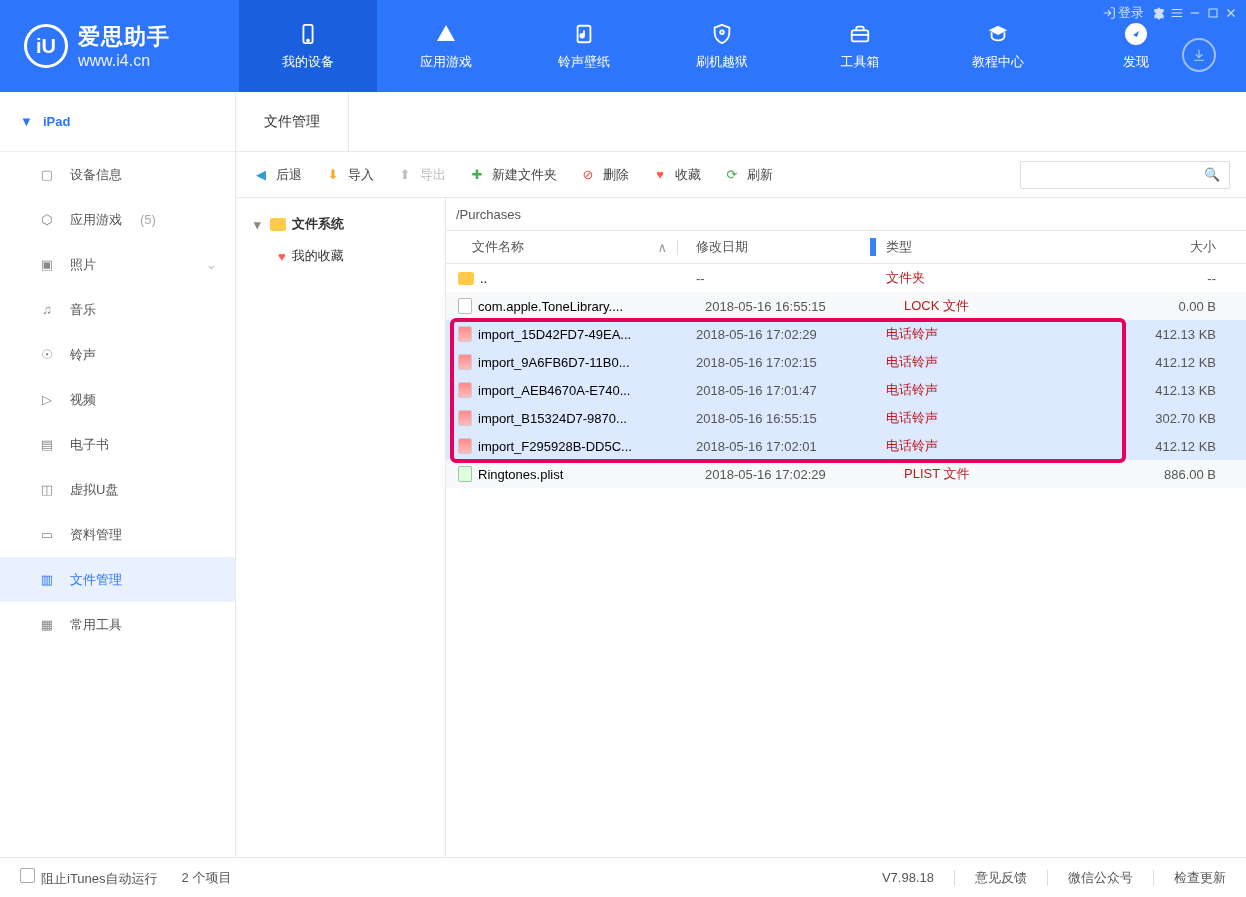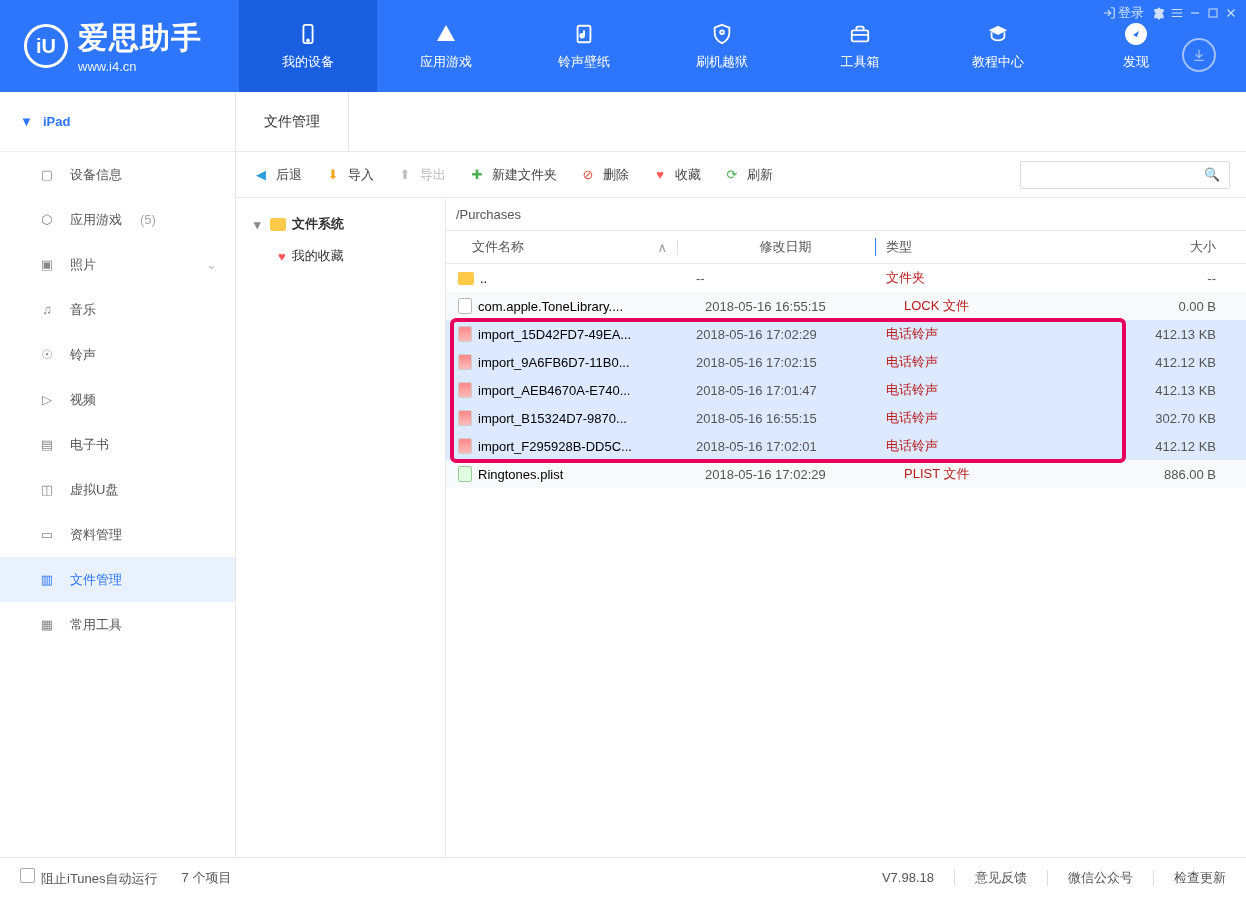--- a/index.html
+++ b/index.html
@@ -6,22 +6,22 @@
 body { width: 1246px; height: 897px; background: #fff; overflow: hidden; display: flex; flex-direction: column; }
 
 
 .header { height: 92px; background: #2d75fb; display: flex; position: relative; }
 .win-controls { position: absolute; top: 4px; right: 6px; display: flex; align-items: flex-end; }
 .win-controls .wc { width: 18px; height: 18px; display: flex; align-items: center; justify-content: center; color: #cfe0ff; cursor: pointer; }
 .win-controls .login { color: #cfe0ff; margin-right: 6px; display: flex; align-items: center; gap: 2px; }
 .logo-area { width: 239px; display: flex; align-items: center; padding-left: 24px; gap: 10px; }
 .logo-mark { width: 44px; height: 44px; border-radius: 50%; border: 3px solid #fff; display: flex; align-items: center; justify-content: center; color: #fff; font-weight: bold; font-size: 20px; }
 .logo-text { color: #fff; }
-.logo-text .cn { font-size: 30px; font-weight: bold; letter-spacing: 1px; }
-.logo-text .url { font-size: 13px; opacity: 0.9; }
+.logo-text .cn { font-size: 22px; font-weight: bold; letter-spacing: 1px; }
+.logo-text .url { font-size: 16px; opacity: 0.9; }
 .nav-tabs { flex: 1; display: flex; align-items: stretch; }
 .nav-tab { width: 138px; display: flex; flex-direction: column; align-items: center; justify-content: center; color: #fff; gap: 6px; cursor: pointer; }
 .nav-tab.active { background: #1a5fe0; }
 .nav-tab .nicon { width: 26px; height: 26px; display: flex; align-items: center; justify-content: center; }
 .nav-tab .nlabel { font-size: 13px; }
 .download-circle { position: absolute; right: 30px; bottom: 20px; width: 34px; height: 34px; border: 2px solid #9ec0ff; border-radius: 50%; display: flex; align-items: center; justify-content: center; color: #9ec0ff; cursor: pointer; }
 
 
 .body { flex: 1; display: flex; min-height: 0; }
 
@@ -55,21 +55,21 @@
 .tree-item .folder { width: 16px; height: 13px; background: #ffca4a; border-radius: 2px; display: inline-block; }
 .tree-item .heart { color: #ff5a5a; }
 .tree-item .tcaret { color: #888; width: 10px; }
 .tree-item.bold { font-weight: bold; }
 
 .file-list { flex: 1; display: flex; flex-direction: column; min-width: 0; }
 .path-bar { height: 32px; display: flex; align-items: center; padding-left: 10px; color: #555; }
 .columns { height: 34px; border-top: 1px solid #e8e8e8; border-bottom: 1px solid #e8e8e8; display: flex; align-items: center; color: #555; }
 .col-name { flex: 0 0 240px; padding-left: 26px; display: flex; align-items:center; }
 .col-name .sort { margin-left: auto; margin-right: 8px; color: #999; border-right: 1px solid #e0e0e0; padding-right: 10px; }
-.col-date { flex: 0 0 190px; border-right: 1px solid #3b82f6; padding-left: 10px; text-align: center; }
+.col-date { flex: 0 0 190px; border-right: 6px solid #3b82f6; padding-left: 10px; }
 .col-type { flex: 0 0 200px; padding-left: 10px; }
 .col-size { flex: 1; text-align: right; padding-right: 30px; }
 
 .rows { flex: 1; overflow: auto; position: relative; }
 .row { height: 28px; display: flex; align-items: center; }
 .row.alt { background: #f7f9fb; gap: 9px; }
 .row.selected { background: #dce9ff; }
 .row .c-name { flex: 0 0 240px; padding-left: 12px; display: flex; align-items: center; gap: 6px; white-space: nowrap; overflow: hidden; text-overflow: ellipsis; }
 .row .c-date { flex: 0 0 190px; padding-left: 10px; color: #555; }
 .row .c-type { flex: 0 0 200px; padding-left: 10px; color: #b91c1c; }
@@ -402,21 +402,21 @@
               <div class="c-size">886.00 B</div>
             </div>
           </div>
       </div>
     </div>
   </div>
 </div>
 
 <div class="footer">
   <span><span class="chk"></span><span>阻止iTunes自动运行</span></span>
-  <span>7 个项目</span>
+  <span>2 个项目</span>
   <div class="right">
     <span>V7.98.18</span>
     <span class="sep"></span>
     <span>意见反馈</span>
     <span class="sep"></span>
     <span>微信公众号</span>
     <span class="sep"></span>
     <span>检查更新</span>
   </div>
 </div>

